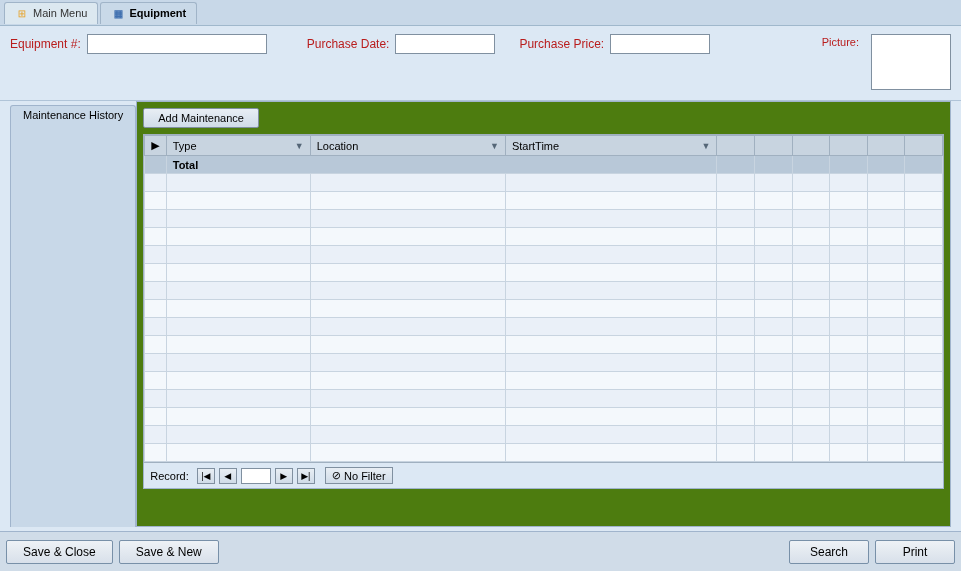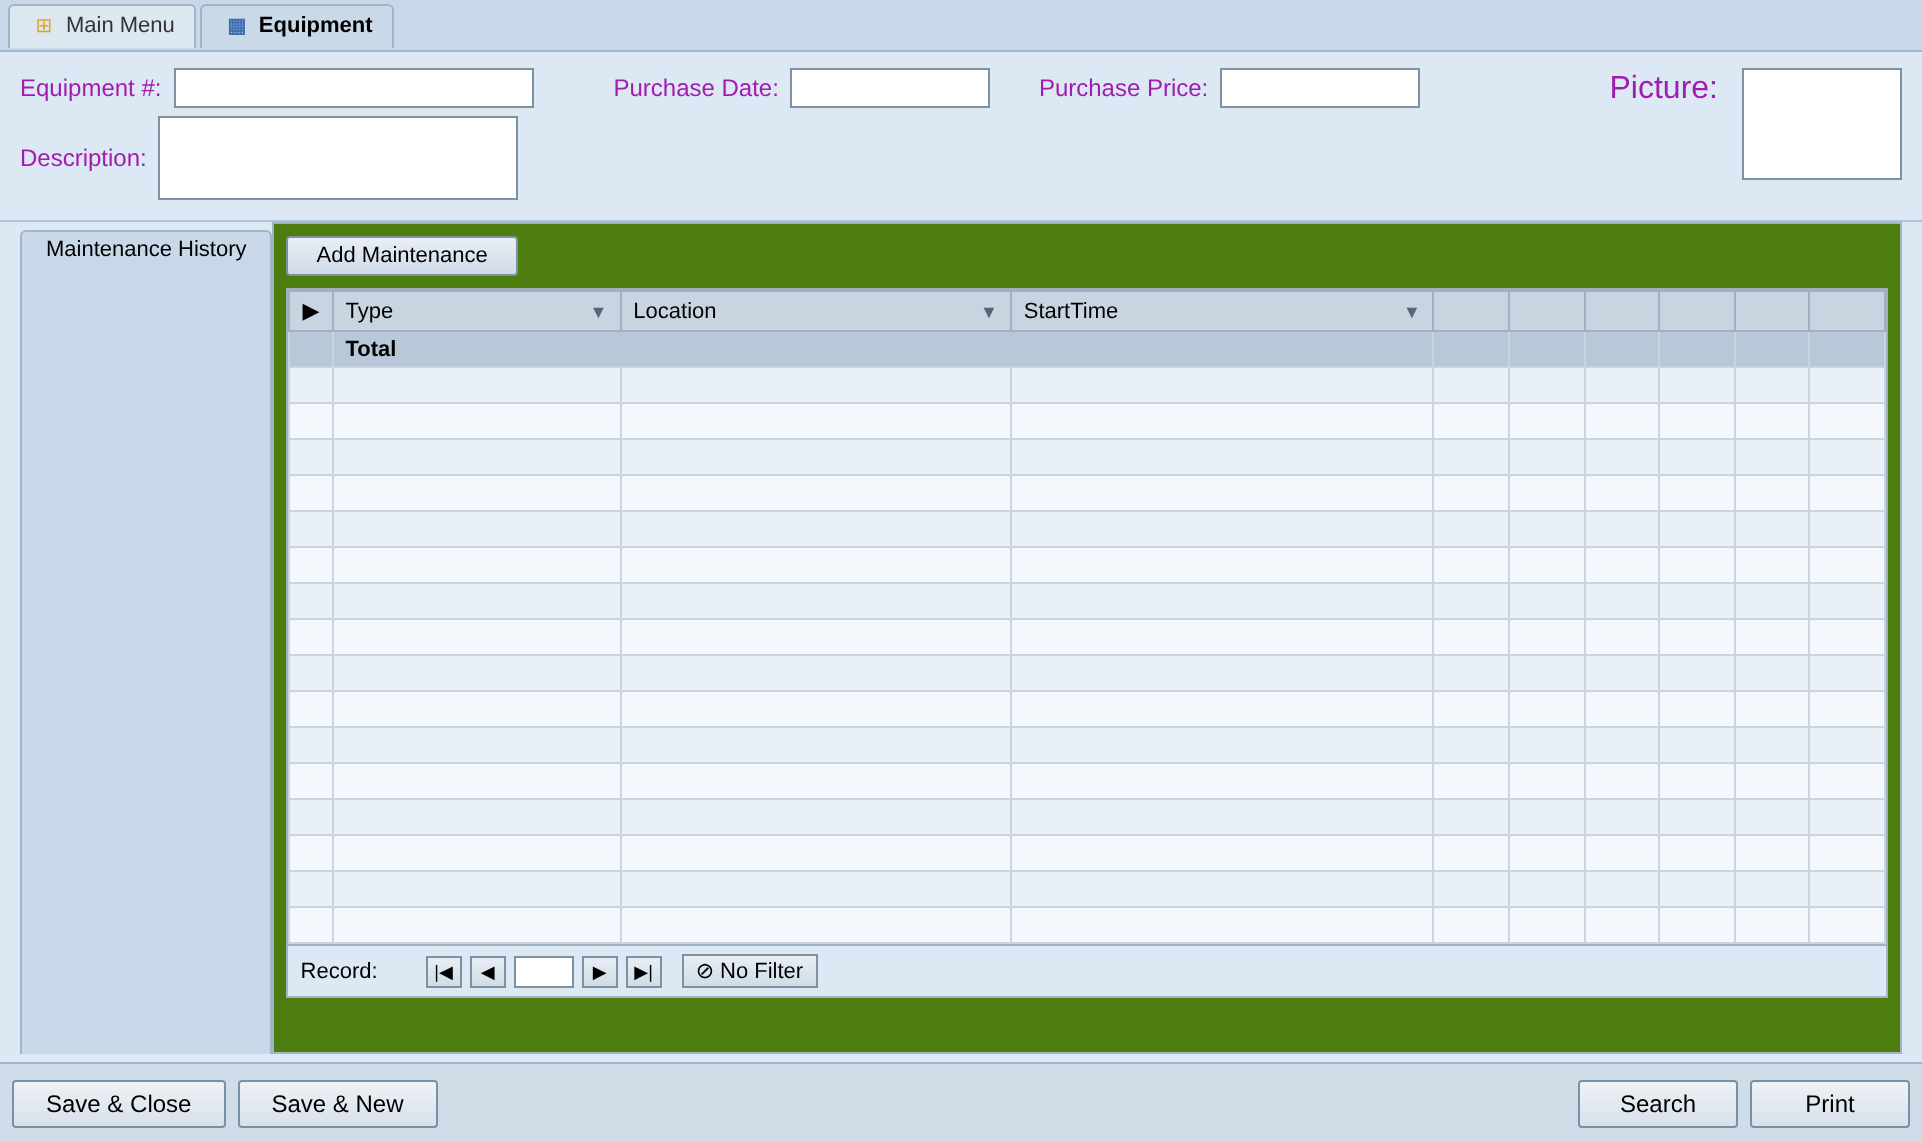--- a/index.html
+++ b/index.html
@@ -68,21 +68,21 @@
     }
 
     .field-group {
       display: flex;
       align-items: center;
       margin-right: 20px;
     }
 
     .field-label {
       font-size: 12px;
-      color: #a21caf;
+      color: #b91c1c;
       margin-right: 6px;
       white-space: nowrap;
     }
 
     .field-input {
       border: 1px solid #8090a0;
       background: white;
       height: 20px;
       padding: 1px 3px;
       font-size: 11px;
@@ -104,21 +104,21 @@
 
     .picture-box {
       border: 1px solid #8090a0;
       background: white;
       width: 80px;
       height: 56px;
       margin-left: 6px;
     }
 
     .picture-label {
-      font-size: 16px;
+      font-size: 11px;
       margin-right: 6px;
       align-self: flex-start;
       padding-top: 2px;
     }
 
     .maintenance-tab-strip {
       display: flex;
       margin-top: 4px;
     }
 
@@ -220,21 +220,21 @@
       background: #dce8f4;
       border: 1px solid #a0b4cc;
       border-top: none;
       padding: 3px 6px;
       height: 26px;
       gap: 4px;
     }
 
     .record-label {
       font-size: 11px;
-      margin-right: 20px;
+      margin-right: 4px;
     }
 
     .nav-btn {
       background: linear-gradient(to bottom, #e8eef4, #d0dce8);
       border: 1px solid #8090a0;
       width: 18px;
       height: 16px;
       display: inline-flex;
       align-items: center;
       justify-content: center;
@@ -335,24 +335,20 @@
 
   <div class="content-area">
 
     <div class="form-area">
       <div class="form-row">
 
         <div style="display:flex; flex-direction:column; gap:4px; margin-right:20px;">
           <div class="field-group">
             <span class="field-label">Equipment #:</span>
             <input class="field-input input-wide" type="text" value="" style="">
-          </div>
-          <div class="field-group">
-            <span class="field-label">Description:</span>
-            <textarea class="desc-input" style=""></textarea>
           </div>
         </div>
 
         <div style="display:flex; flex-direction:row; gap:4px; margin-right:auto;">
           <div class="field-group">
             <span class="field-label">Purchase Date:</span>
             <input class="field-input input-medium" type="text" style="">
           </div>
           <div class="field-group">
             <span class="field-label">Purchase Price:</span>

